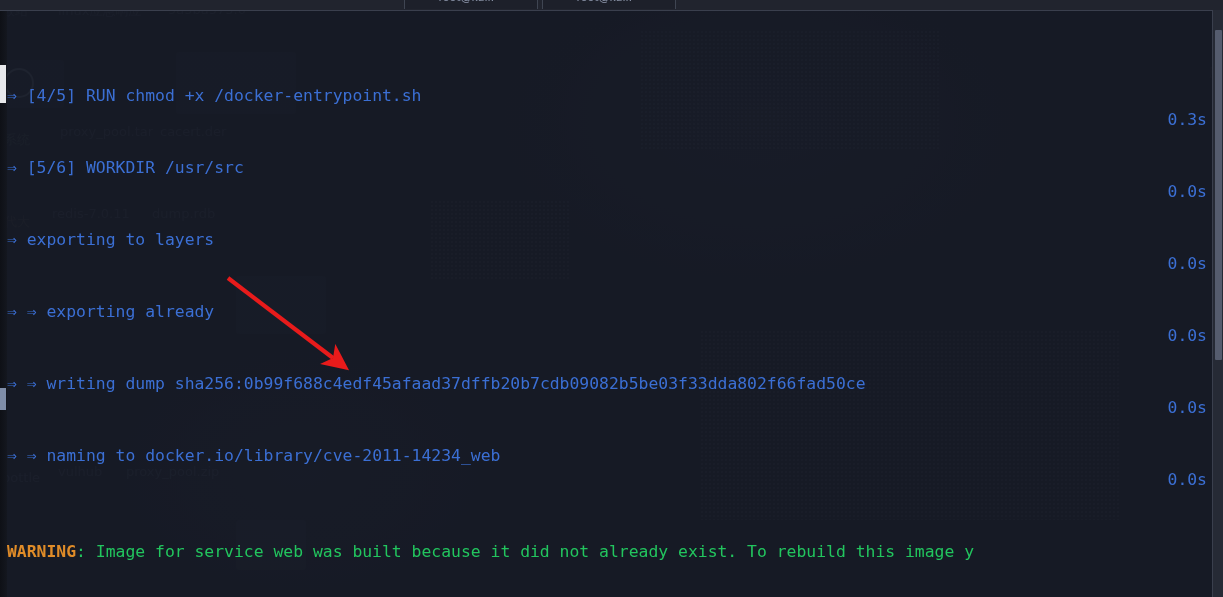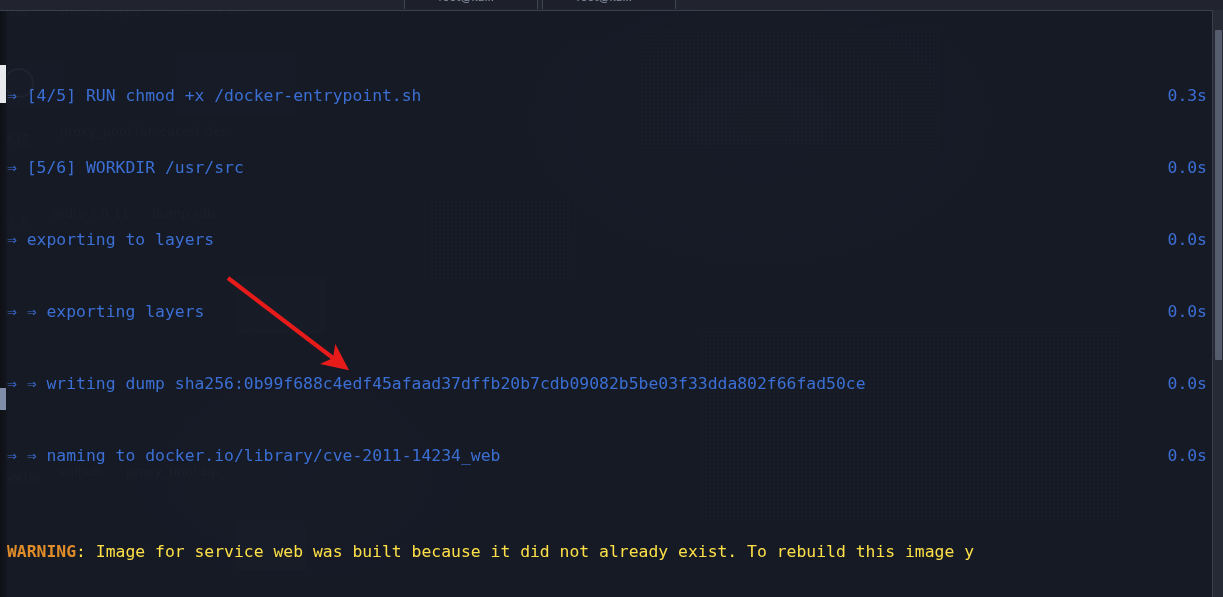--- a/index.html
+++ b/index.html
@@ -104,23 +104,23 @@
     background:rgba(22,26,37,.80);
     font-size:16.4px;
     line-height:24px;
     color:#d6dae3;
     padding-top:2px;
     overflow:hidden;
     white-space:pre;
   }
   #term .ln{height:24px;position:relative;}
   .blue    {color:#3b6fd4;}
-  .grey    {color:#fde047;}
+  .grey    {color:#22c55e;}
   .orange  {color:#e08c28;font-weight:bold;}
-  .rt      {position:absolute;right:6px;}
+  .rt      {position:absolute;right:6px;margin-top:24px;}
 
   
   #scrollbar{
     position:absolute;top:10px;right:0;width:10px;bottom:0;
     background:#262a35;
     border-left:1px solid #3a3f4d;
     z-index:7;
   }
   #scrollthumb{
     position:absolute;right:1px;width:7px;
@@ -168,21 +168,21 @@
   <div class="tab" id="tab-2">root@kali:~</div>
   <div id="leftborder"></div>
   <div id="leftnub"></div>
   <div id="leftnub2"></div>
 
   <div id="term">
 
     <div class="ln"><span class="blue">⇒ </span><span class="blue">[4/5] RUN chmod +x /docker-entrypoint.sh</span><span class="blue rt">0.3s</span></div>
     <div class="ln"><span class="blue">⇒ </span><span class="blue">[5/6] WORKDIR /usr/src</span><span class="blue rt">0.0s</span></div>
     <div class="ln"><span class="blue">⇒ </span><span class="blue">exporting to layers</span><span class="blue rt">0.0s</span></div>
-    <div class="ln"><span class="blue">⇒ ⇒ </span><span class="blue">exporting layers</span><span class="blue rt">0.0s</span></div>
+    <div class="ln"><span class="blue">⇒ ⇒ </span><span class="blue">exporting already</span><span class="blue rt">0.0s</span></div>
     <div class="ln"><span class="blue">⇒ ⇒ </span><span class="blue">writing dump sha256:0b99f688c4edf45afaad37dffb20b7cdb09082b5be03f33dda802f66fad50ce</span><span class="blue rt">0.0s</span></div>
     <div class="ln"><span class="blue">⇒ ⇒ </span><span class="blue">naming to docker.io/library/cve-2011-14234_web</span><span class="blue rt">0.0s</span></div>
 
     <div class="ln"><span class="orange">WARNING</span><span class="grey">: Image for service web was built because it did not already exist. To rebuild this image y</span></div>
     
 
     
     
 
     

